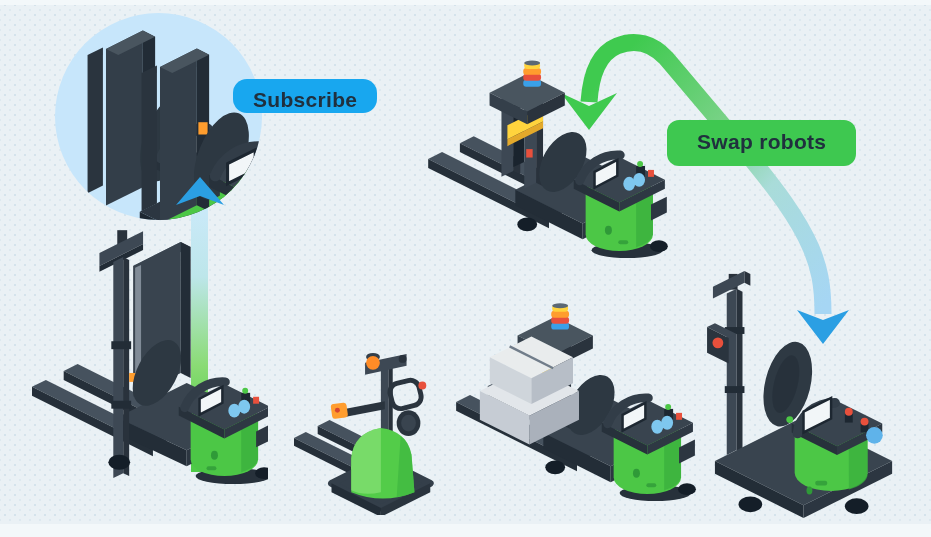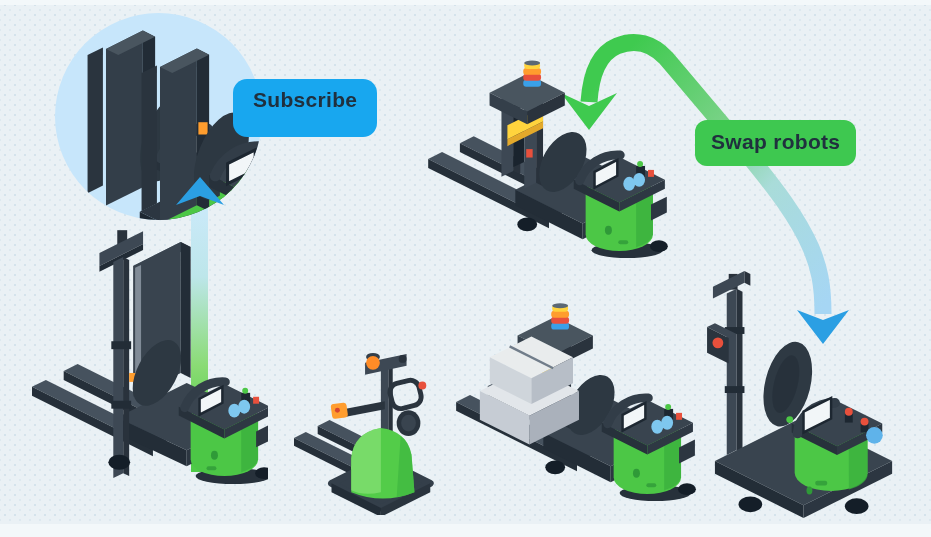--- a/index.html
+++ b/index.html
@@ -24,23 +24,23 @@
     position:absolute;left:191px;top:193px;width:17px;height:279px;z-index:0;
     background:linear-gradient(180deg,#cdeafc 0%,#bde6ea 30%,#8adb74 62%,#4ecb47 88%,#4ecb47 100%);
   }
   .chev{position:absolute;left:176px;top:177px;z-index:1;}
   .swaparrow{position:absolute;left:540px;top:22px;z-index:1;}
   .robot{position:absolute;z-index:2;}
   .badge{
     position:absolute;z-index:3;color:#20303e;font-weight:700;
     font-size:21px;line-height:1.24;letter-spacing:.3px;
   }
-  .badge-blue{left:233px;top:79px;background:#18a7ef;border-radius:14px;padding:8px 20px 24px;}
+  .badge-blue{left:233px;top:79px;background:#18a7ef;border-radius:14px;padding:8px 20px 0;}
   .badge-blue span{display:block;}
-  .badge-green{left:695px;top:120px;background:#3ec850;border-radius:12px;padding:9px 16px 11px;white-space:nowrap;}
+  .badge-green{left:667px;top:120px;background:#3ec850;border-radius:12px;padding:9px 30px 11px;white-space:nowrap;}
   svg{display:block;}
   .defs{position:absolute;width:0;height:0;overflow:hidden;}
 </style>
 </head>
 <body>
 
 <div class="stage">
 
   <svg class="defs" aria-hidden="true">
     <defs>

